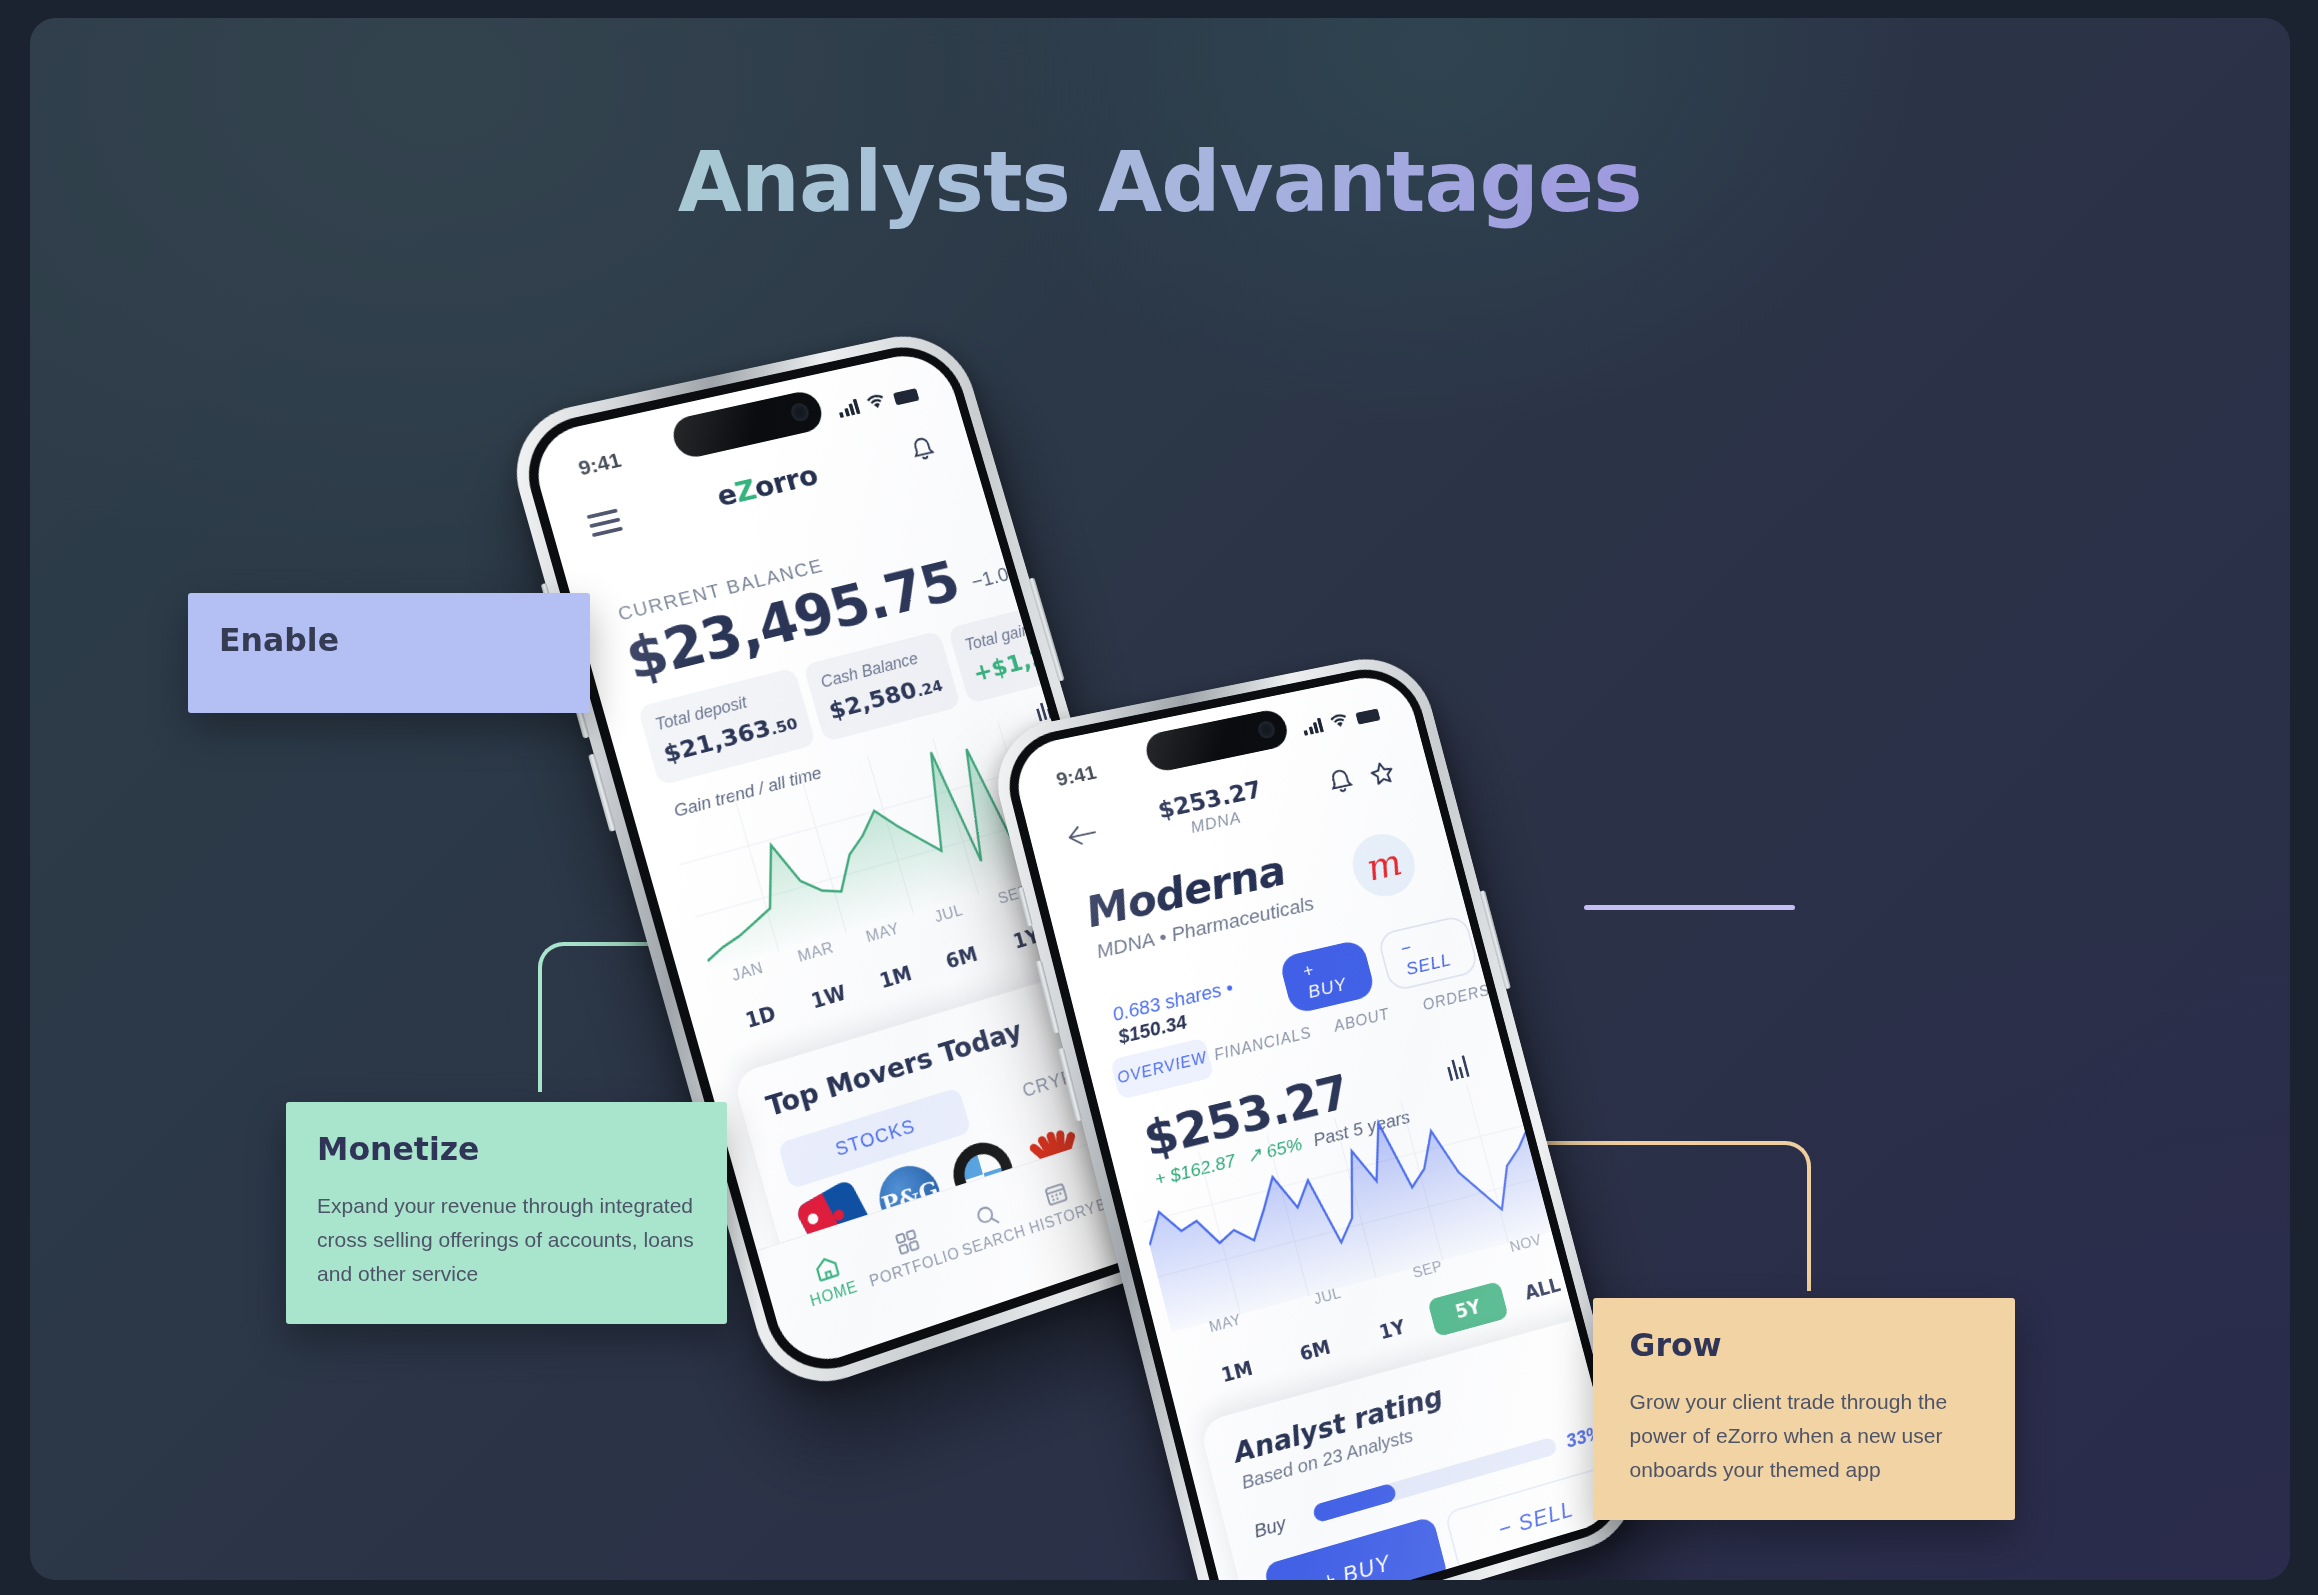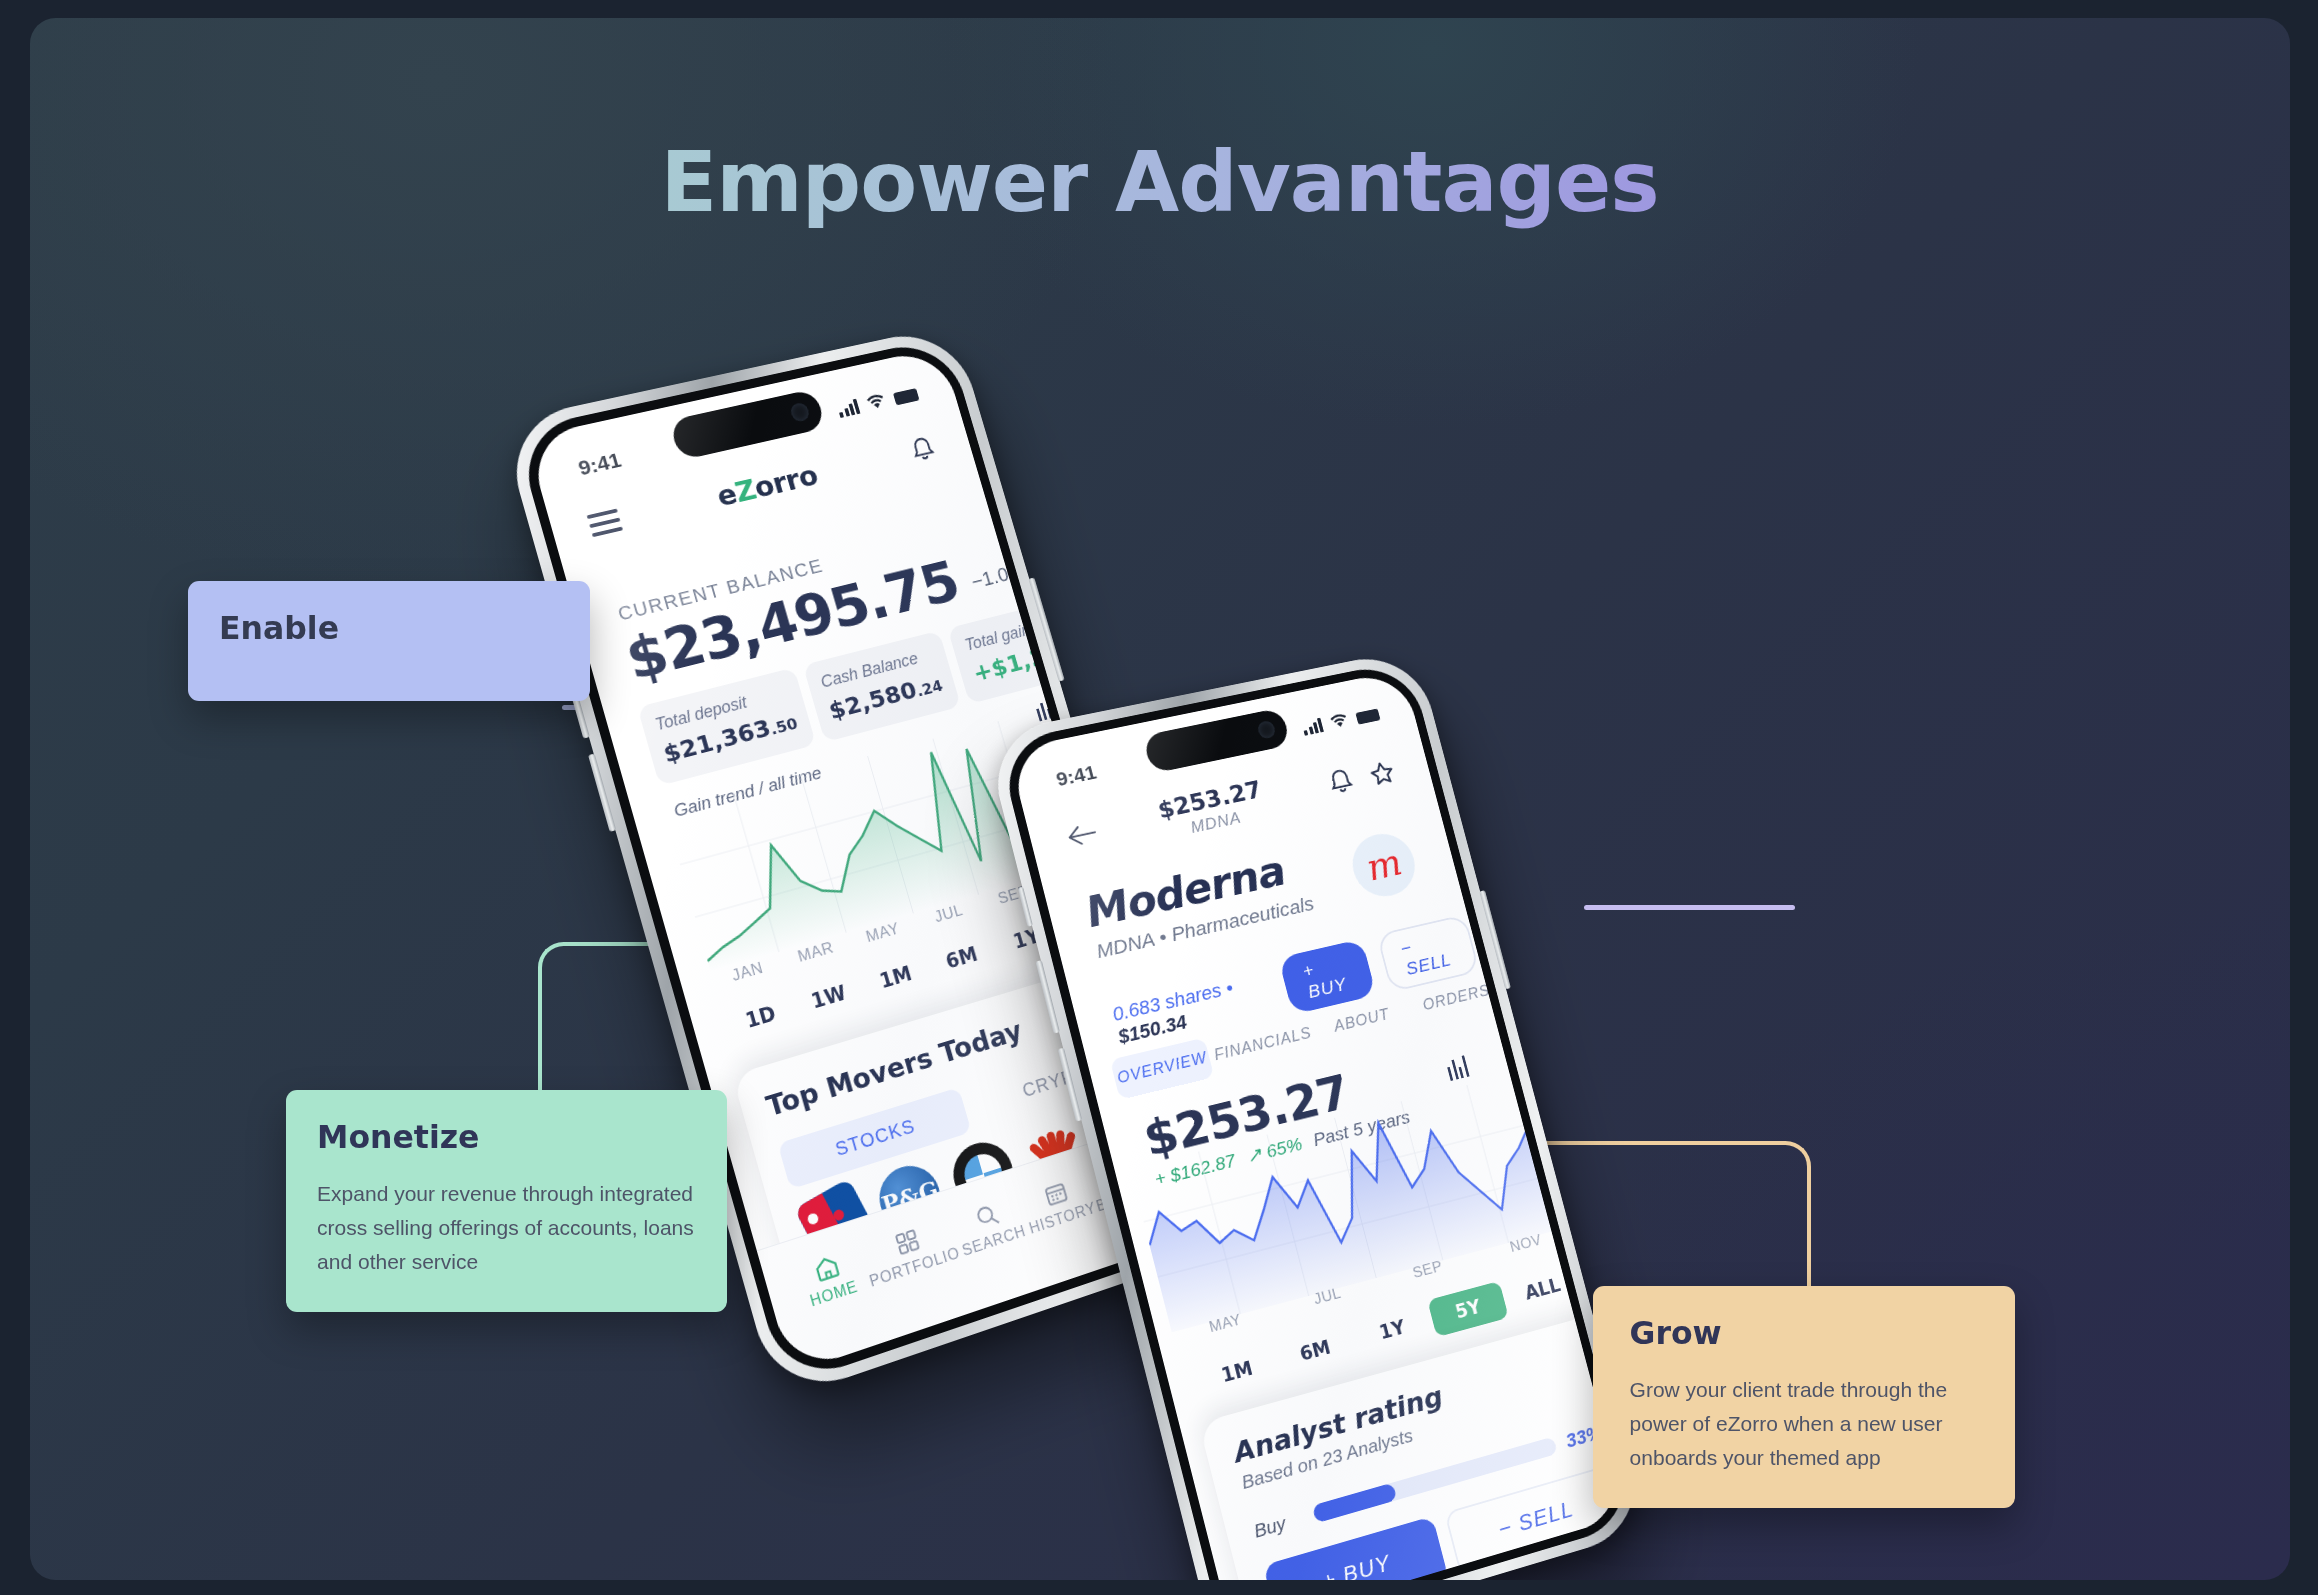--- a/index.html
+++ b/index.html
@@ -49,22 +49,23 @@
     border-top-left-radius:25.6px; border-right:0; border-bottom:0;
   }
   .conn-grow{
     left:1498px; top:1123px; width:283px; height:150px;
     border-right:4.9px solid #efcf9f; border-top:4.9px solid #efcf9f;
     border-top-right-radius:25.6px; border-left:0; border-bottom:0;
   }
 
   
   .card{
-    position:absolute; border-radius:11px; padding:29.6px 31.5px 33px 31.5px;
+    position:absolute; border-radius:3px; padding:29.6px 31.5px 33px 31.5px;
     box-shadow:0 17.7px 39px rgba(0,0,0,.30);
+    margin-top:12px;
   }
   .card h3{ font-size:31.5px; font-weight:700; color:#343b52; margin-bottom:21.7px;
             font-family:"DejaVu Sans", sans-serif; }
   .card p{ font-size:21px; line-height:1.62; color:#4e5468; }
 
   .card-enable  { left:158px;  top:563px;  width:402px; background:#b4c0f3; }
   .card-monetize{ left:256px;  top:1072px; width:441px; background:#a9e5cd; }
   .card-empower { left:1762px; top:774px;  width:433px; background:#c8bdf1; }
   .card-grow    { left:1563px; top:1268px; width:422px; background:#f1d3a4;padding-left:37px; }
   .card-grow h3, .card-monetize h3 { color:#303558; }
@@ -282,21 +283,21 @@
                rgba(120,140,180,.05) 60%, rgba(255,255,255,.18) 100%);
   }
 </style>
 </head>
 <body>
 
 <div id="stage">
   <div class="canvas">
     <div class="noise"></div>
 
-    <div class="headline">Empower Advantages</div>
+    <div class="headline">Analysts Advantages</div>
 
     <div class="conn conn-enable"></div>
     <div class="conn conn-monetize"></div>
     <div class="conn conn-empower"></div>
     <div class="conn conn-grow"></div>
 
     <div class="phone-wrap" id="phone1">
       <div class="phone">
         <div class="btn-side" style="left:-4.9px; top:177px; width:5.9px; height:45px;"></div>
         <div class="btn-side" style="left:-5.9px; top:262px; width:6.9px; height:83px;"></div>

